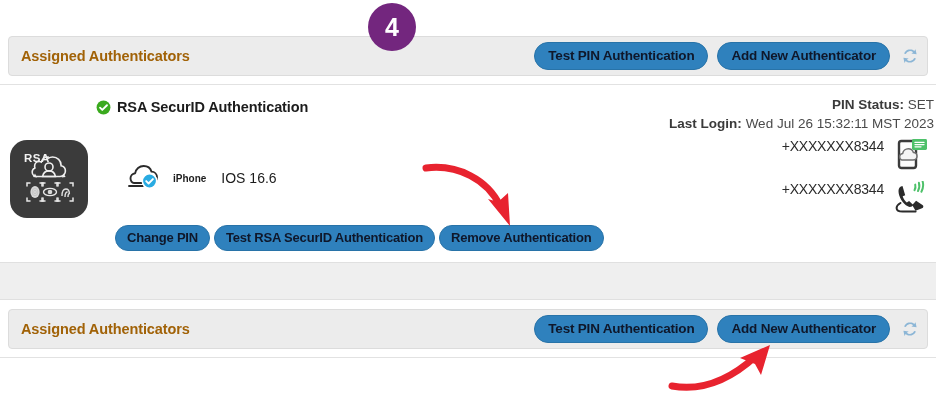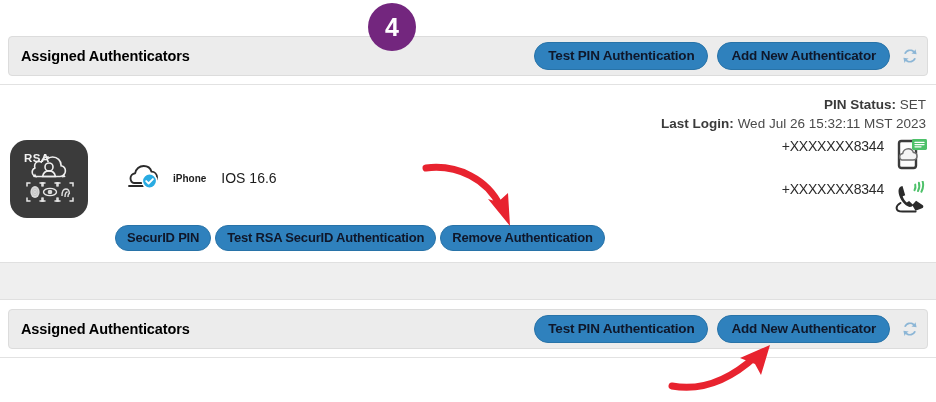--- a/index.html
+++ b/index.html
@@ -20,21 +20,21 @@
     background: #ececec;
     border: 1px solid #dcdcdc;
     border-radius: 4px;
     display: flex;
     align-items: center;
     padding: 0 6px 0 12px;
   }
   .panel-title {
     font-size: 14.5px;
     font-weight: bold;
-    color: #000000;
+    color: #a16207;
     letter-spacing: -0.1px;
     white-space: nowrap;
   }
   .header-actions {
     margin-left: auto;
     display: flex;
     align-items: center;
     gap: 9px;
   }
 
@@ -77,21 +77,21 @@
   }
   .auth-name-text {
     font-size: 14.5px; font-weight: bold; color: #1c1c1c;
     letter-spacing: -0.1px;
   }
   .check-badge { width: 15px; height: 15px; display: block; }
 
   
   .status-block {
     position: absolute;
-    right: 10px; top: 95px;
+    right: 2px; top: 95px;
     text-align: right;
     color: #4a4a4a;
     font-size: 13.5px;
     line-height: 19px;
   }
   .status-block b { color: #3a3a3a; }
 
   
   .rsa-tile {
     position: absolute;
@@ -172,20 +172,29 @@
         <svg class="refresh-icon" viewBox="0 0 24 24" aria-hidden="true">
           <path d="M5.5 9.2a7 7 0 0 1 11.2-2.6l1.3-2.1 1.2 5.6-5.7-.8 1.9-1.3A5 5 0 0 0 7.4 9.7z" fill="#8cb6d6"></path>
           <path d="M18.5 14.8a7 7 0 0 1-11.2 2.6l-1.3 2.1-1.2-5.6 5.7.8-1.9 1.3a5 5 0 0 0 8-1.7z" fill="#8cb6d6"></path>
         </svg>
       </span>
     </div>
   </div>
 
   <div class="hr-line" style="top:84px;"></div>
 
+  <div class="auth-name-row">
+    <span>
+      <svg class="check-badge" viewBox="0 0 16 16" aria-hidden="true">
+        <circle cx="8" cy="8" r="7.4" fill="#3aaa1e"></circle>
+        <path d="M4.3 8.2l2.4 2.4 5-5" stroke="#ffffff" stroke-width="2" fill="none" stroke-linecap="round" stroke-linejoin="round"></path>
+      </svg>
+    </span>
+    <span class="auth-name-text">RSA SecurID Authentication</span>
+  </div>
 
   <div class="status-block">
     <div>
       <b>PIN Status:</b>
       <span>SET</span>
     </div>
     <div>
       <b>Last Login:</b>
       <span>Wed Jul 26 15:32:11 MST 2023</span>
     </div>
@@ -258,21 +267,21 @@
             <path d="M22.5 9.2c0.9-1.6 1.2-3.7 0.7-5.6"></path>
             <path d="M26 10c1.3-2.4 1.7-5.4 0.9-8.2"></path>
             <path d="M29.4 10.7c1.7-3.1 2.2-7 1.2-10.5"></path>
           </g>
         </svg>
       </span>
     </div>
   </div>
 
   <div class="action-row">
-    <button class="btn btn-sm">SecurID PIN</button>
+    <button class="btn btn-sm">Change PIN</button>
     <button class="btn btn-sm">Test RSA SecurID Authentication</button>
     <button class="btn btn-sm">Remove Authentication</button>
   </div>
 
   <div class="spacer-band"></div>
 
   <div class="panel-header" style="top:309px;">
     <span class="panel-title">Assigned Authenticators</span>
     <div class="header-actions">
       <button class="btn">Test PIN Authentication</button>

